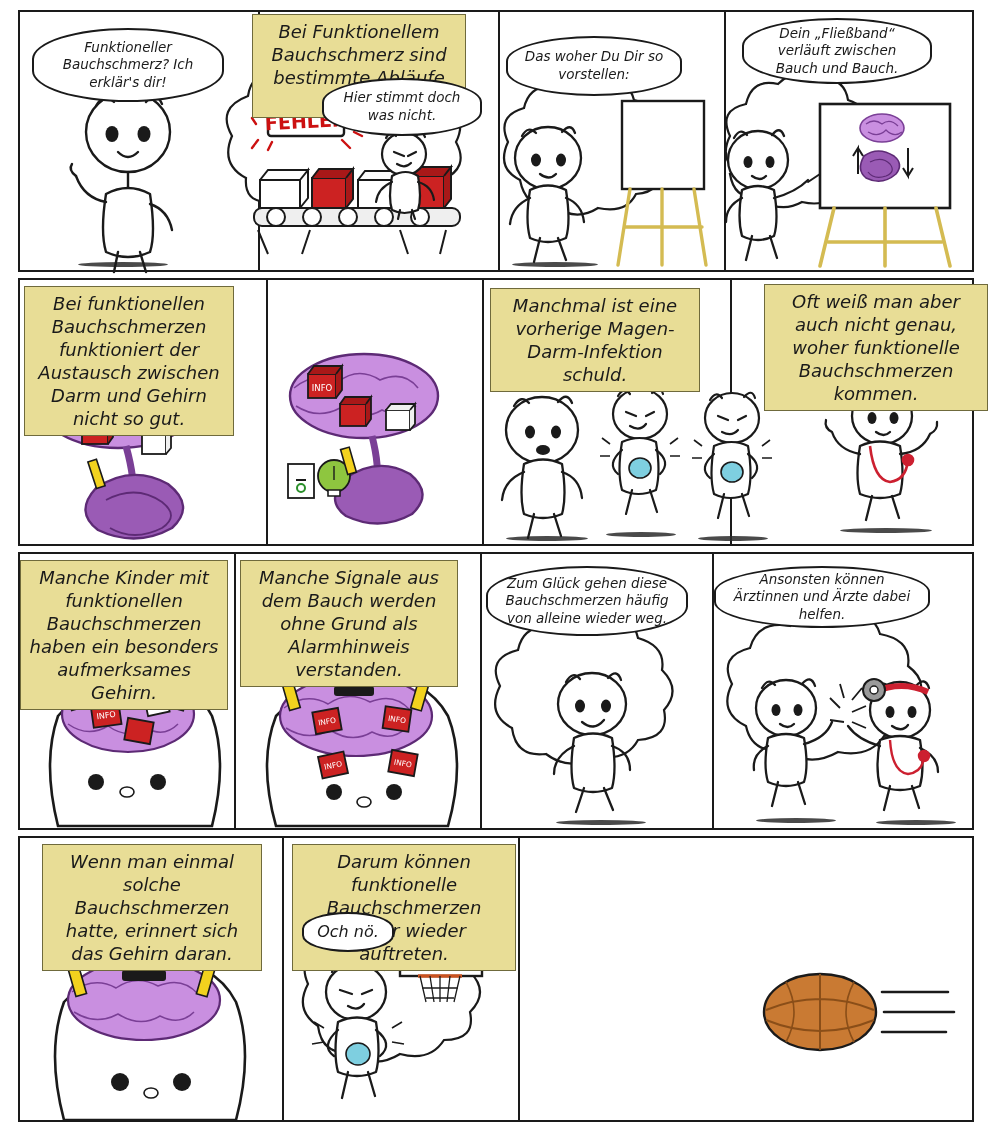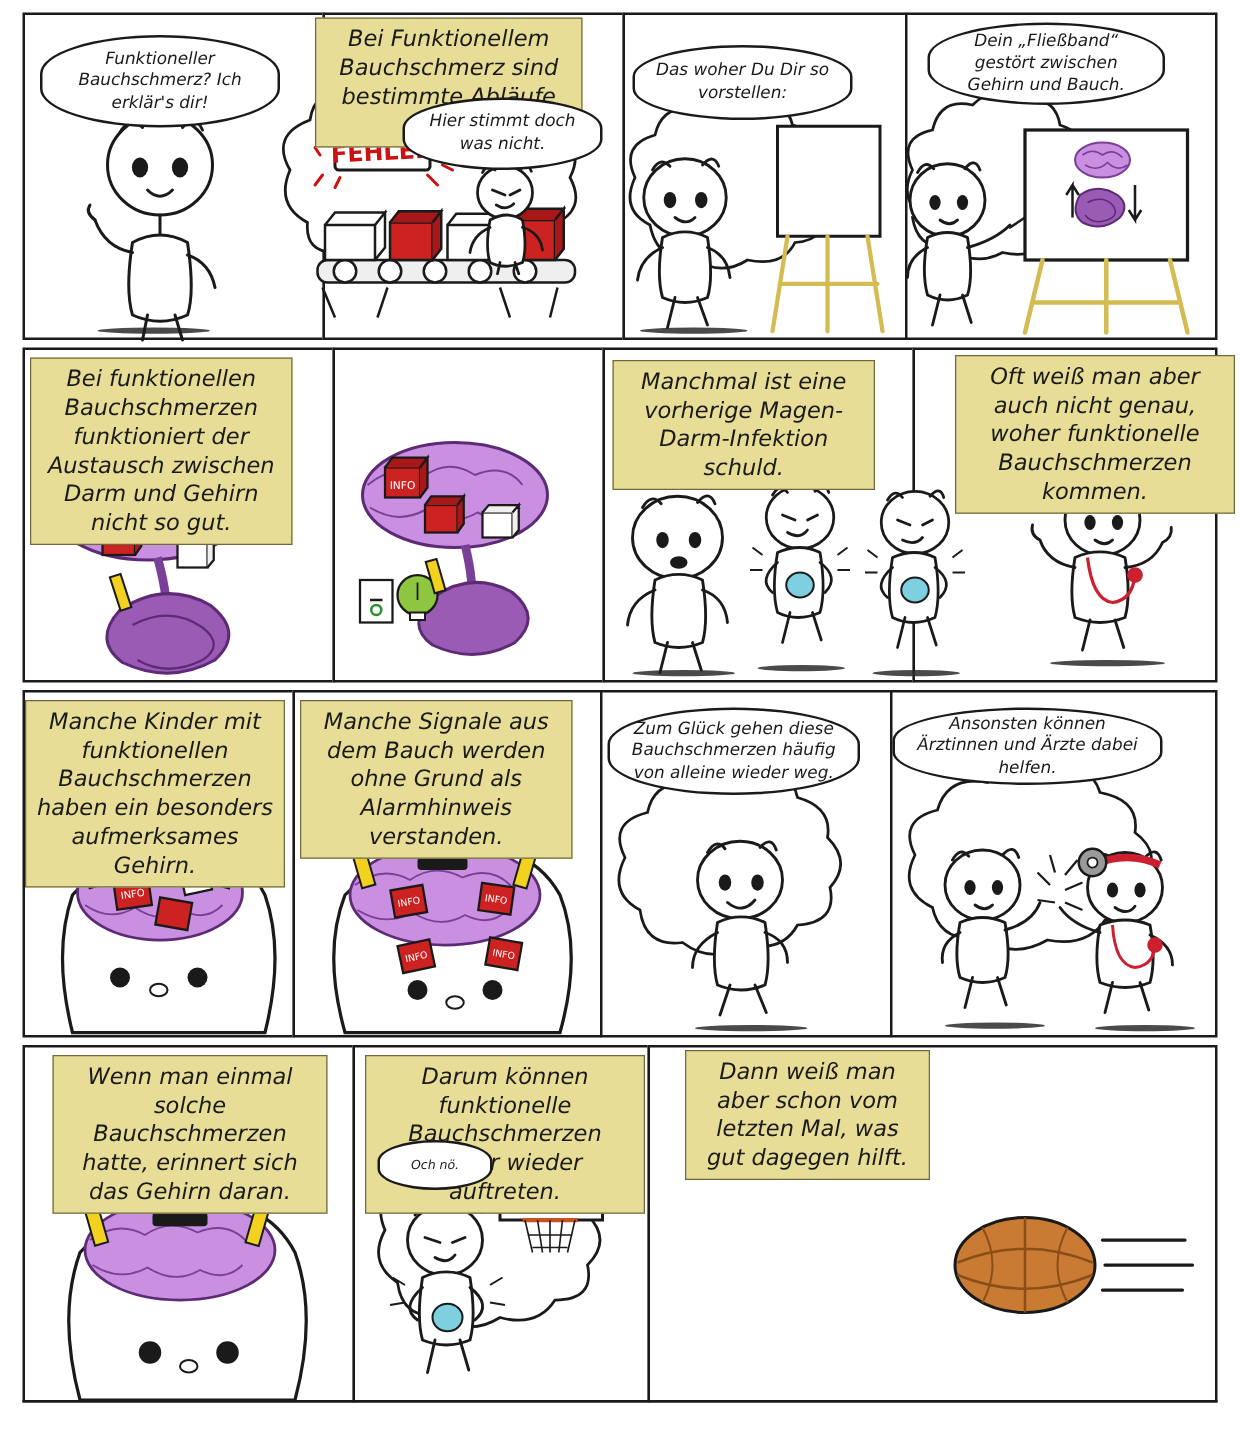--- a/index.html
+++ b/index.html
@@ -239,21 +239,21 @@
       <g stroke="#1a1a1a" stroke-width="2" fill="none">
         <path d="M48 74 v-26 l-5 8 M48 48 l5 8"></path>
         <path d="M98 48 v28 l-5 -8 M98 76 l5 -8"></path>
       </g>
       <g stroke="#d4bb52" stroke-width="3.6" fill="none" stroke-linecap="round">
         <path d="M24 108 l-14 58 M126 108 l14 58 M18 142 h114 M75 108 v58"></path>
       </g>
     </svg>
   </div>
   <div class="bubble" style="left:742px; top:18px; width:190px; height:66px;">
-    <span>Dein „Fließband“ gestört zwischen Gehirn und Bauch.</span>
+    <span>Dein „Fließband“ verläuft zwischen Bauch und Bauch.</span>
   </div>
 
   <div class="panel" style="left:18px; top:278px; width:250px; height:268px;"></div>
   <div class="panel" style="left:266px; top:278px; width:218px; height:268px;"></div>
   <div class="panel" style="left:482px; top:278px; width:250px; height:268px;"></div>
   <div class="panel" style="left:730px; top:278px; width:244px; height:268px;"></div>
 
   <div class="art" style="left:30px; top:348px;">
     <svg width="230" height="200" viewBox="0 0 230 200">
       <g>
@@ -612,32 +612,29 @@
         <path d="M42 110 l-6 26 M62 110 l7 24"></path>
       </g>
       <g stroke="#1a1a1a" stroke-width="1.6" fill="none">
         <path d="M18 66 l-10 -6 M18 80 l-12 2 M86 66 l10 -6 M86 80 l12 2"></path>
       </g>
     </svg>
   </div>
   <div class="caption" style="left:292px; top:844px; width:224px;">
     <span>Darum können funktionelle Bauchschmerzen später wieder auftreten.</span>
   </div>
-  <div class="bubble" style="left:302px; top:912px; width:92px; height:40px; font-size:10px;justify-content:center;">
+  <div class="bubble" style="left:302px; top:912px; width:92px; height:40px; font-size:16px;justify-content:center;">
     <span>Och nö.</span>
   </div>
 
   <div class="art" style="left:756px; top:970px;">
     <svg width="200" height="90" viewBox="0 0 200 90">
       <ellipse cx="64" cy="42" rx="56" ry="38" fill="#c97a33" stroke="#1a1a1a" stroke-width="2.4"></ellipse>
       <path d="M10 40 q54 -22 108 0 M10 50 q54 22 108 0 M64 4 v76" fill="none" stroke="#8a4e18" stroke-width="2"></path>
       <path d="M30 12 q16 30 0 60 M98 12 q-16 30 0 60" fill="none" stroke="#8a4e18" stroke-width="1.6"></path>
       <g stroke="#1a1a1a" stroke-width="2.6" fill="none" stroke-linecap="round">
         <path d="M126 22 h66 M128 42 h70 M126 62 h64"></path>
       </g>
     </svg>
   </div>
-  <div class="caption" style="left:548px; top:840px; width:196px;">
-    <span>Dann weiß man aber schon vom letzten Mal, was gut dagegen hilft.</span>
-  </div>
 
   <div class="row-sep" style="top:1120px;"></div>
 </div>
 
 </body></html>

